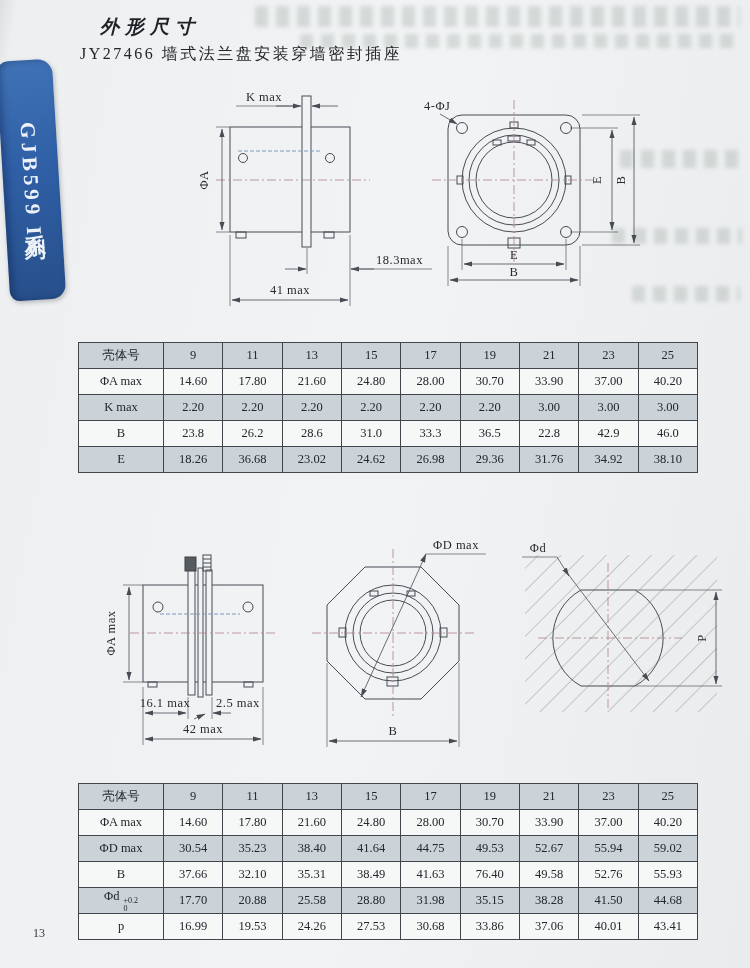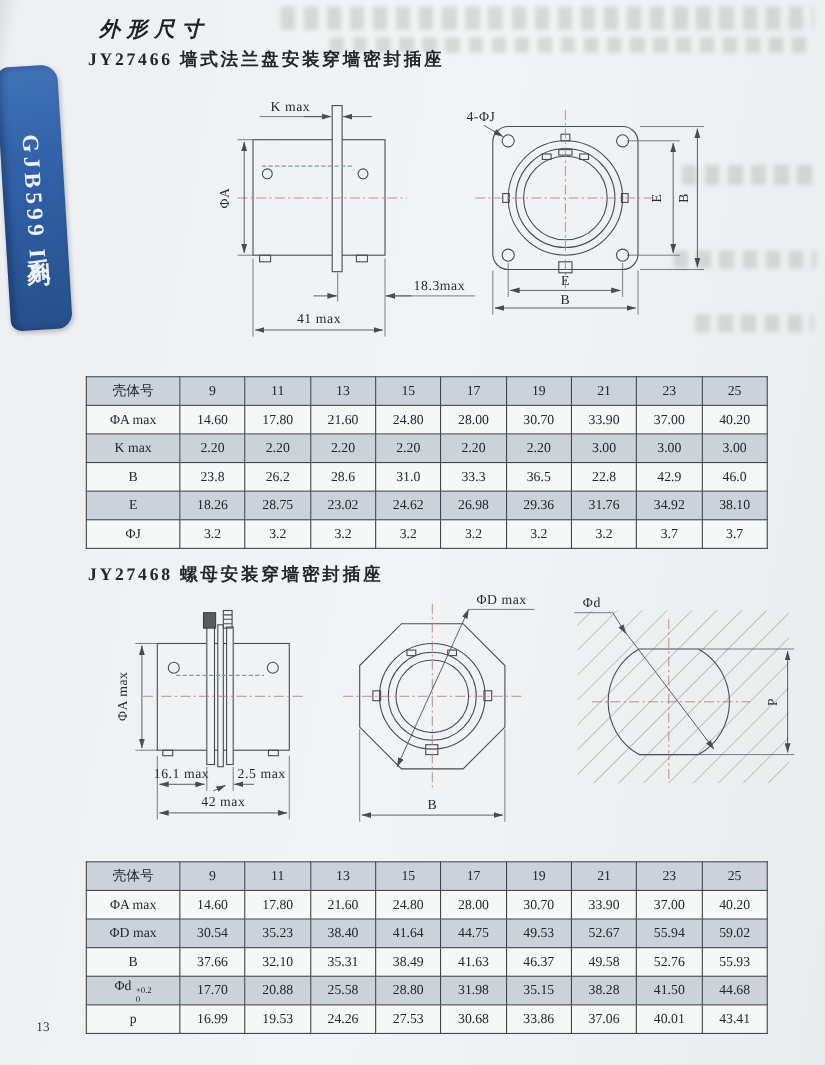--- a/index.html
+++ b/index.html
@@ -8,23 +8,23 @@
         background:linear-gradient(100deg,#dcdee0 0,#edeff0 18px,#f1f3f4 50%,#e9ebed 100%);}
   .artifact{position:absolute;filter:blur(2px);border-radius:3px;
         background:repeating-linear-gradient(90deg,rgba(132,148,138,.26) 0 13px,transparent 13px 21px);}
   .side-tab{position:absolute;left:3px;top:60px;width:56px;height:240px;
         background:linear-gradient(175deg,#4073b6 0%,#2f5fa6 45%,#27508a 100%);
         border-radius:12px 15px 14px 10px;transform:rotate(-3.5deg);
         display:flex;align-items:center;justify-content:center;
         box-shadow:inset 4px 0 7px rgba(10,20,60,.35),1px 2px 5px rgba(0,0,0,.25);}
   .side-tab span{writing-mode:vertical-rl;text-orientation:mixed;color:#edf1f8;
         font-weight:bold;font-size:21px;letter-spacing:4px;}
-  .doc-title{position:absolute;left:90px;top:14px;font-size:19px;font-weight:bold;
+  .doc-title{position:absolute;left:100px;top:14px;font-size:19px;font-weight:bold;
         font-style:italic;letter-spacing:6px;color:#1e2227;}
-  .sec-heading{position:absolute;font-size:16px;font-weight:bold;letter-spacing:2.5px;color:#23262b;}
+  .sec-heading{position:absolute;font-size:16px;font-weight:normal;letter-spacing:2.5px;color:#23262b;}
   #h1{left:80px;top:44px;} #h2{left:80px;top:512px;}
   .drawing{position:absolute;}
   svg text{font-family:"Liberation Serif",serif;}
   .lbl{font-size:12.5px;fill:#272b30;letter-spacing:0.5px;}
   .oln{fill:none;stroke:#474c54;stroke-width:1;}
   .olnf{fill:#f1f3f4;stroke:#474c54;stroke-width:1;}
   .ext{fill:none;stroke:#565b63;stroke-width:0.7;}
   .dim,.dimE{fill:none;stroke:#474c54;stroke-width:0.8;}
   #dwg1 .dim{marker-start:url(#ah);marker-end:url(#ah);}
   #dwg1 .dimE{marker-end:url(#ah);}
@@ -181,45 +181,32 @@
           <td>31.0</td>
           <td>33.3</td>
           <td>36.5</td>
           <td>22.8</td>
           <td>42.9</td>
           <td>46.0</td>
         </tr>
         <tr>
           <th class="c0">E</th>
           <td>18.26</td>
-          <td>28.75</td>
+          <td>36.68</td>
           <td>23.02</td>
           <td>24.62</td>
           <td>26.98</td>
           <td>29.36</td>
           <td>31.76</td>
           <td>34.92</td>
           <td>38.10</td>
         </tr>
-        <tr>
-          <th class="c0">ΦJ</th>
-          <td>3.2</td>
-          <td>3.2</td>
-          <td>3.2</td>
-          <td>3.2</td>
-          <td>3.2</td>
-          <td>3.2</td>
-          <td>3.2</td>
-          <td>3.7</td>
-          <td>3.7</td>
-        </tr>
       </tbody>
     </table>
 
-  <div class="sec-heading" id="h2">JY27468 螺母安装穿墙密封插座</div>
 
   <svg id="dwg2" class="drawing" width="690" height="230" viewBox="0 0 690 230" style="left:60px;top:535px;">
     <defs>
       <marker id="ah2" viewBox="0 0 10 6" refX="9.5" refY="3" markerWidth="11" markerHeight="7" orient="auto-start-reverse">
         <path d="M0 0L10 3L0 6Z" fill="#474c54"></path>
       </marker>
       <pattern id="hatch" width="16" height="16" patternUnits="userSpaceOnUse" patternTransform="rotate(45)">
         <line x1="0" y1="0" x2="0" y2="16" stroke="#9ba49b" stroke-width="1.1"></line>
       </pattern>
     </defs>
@@ -330,21 +317,21 @@
           <td>55.94</td>
           <td>59.02</td>
         </tr>
         <tr>
           <th class="c0">B</th>
           <td>37.66</td>
           <td>32.10</td>
           <td>35.31</td>
           <td>38.49</td>
           <td>41.63</td>
-          <td>46.37</td>
+          <td>76.40</td>
           <td>49.58</td>
           <td>52.76</td>
           <td>55.93</td>
         </tr>
         <tr>
           <th class="c0">Φd<span class="tol">
               <span>+0.2</span>
               <span>0</span>
             </span></th>
           <td>17.70</td>

